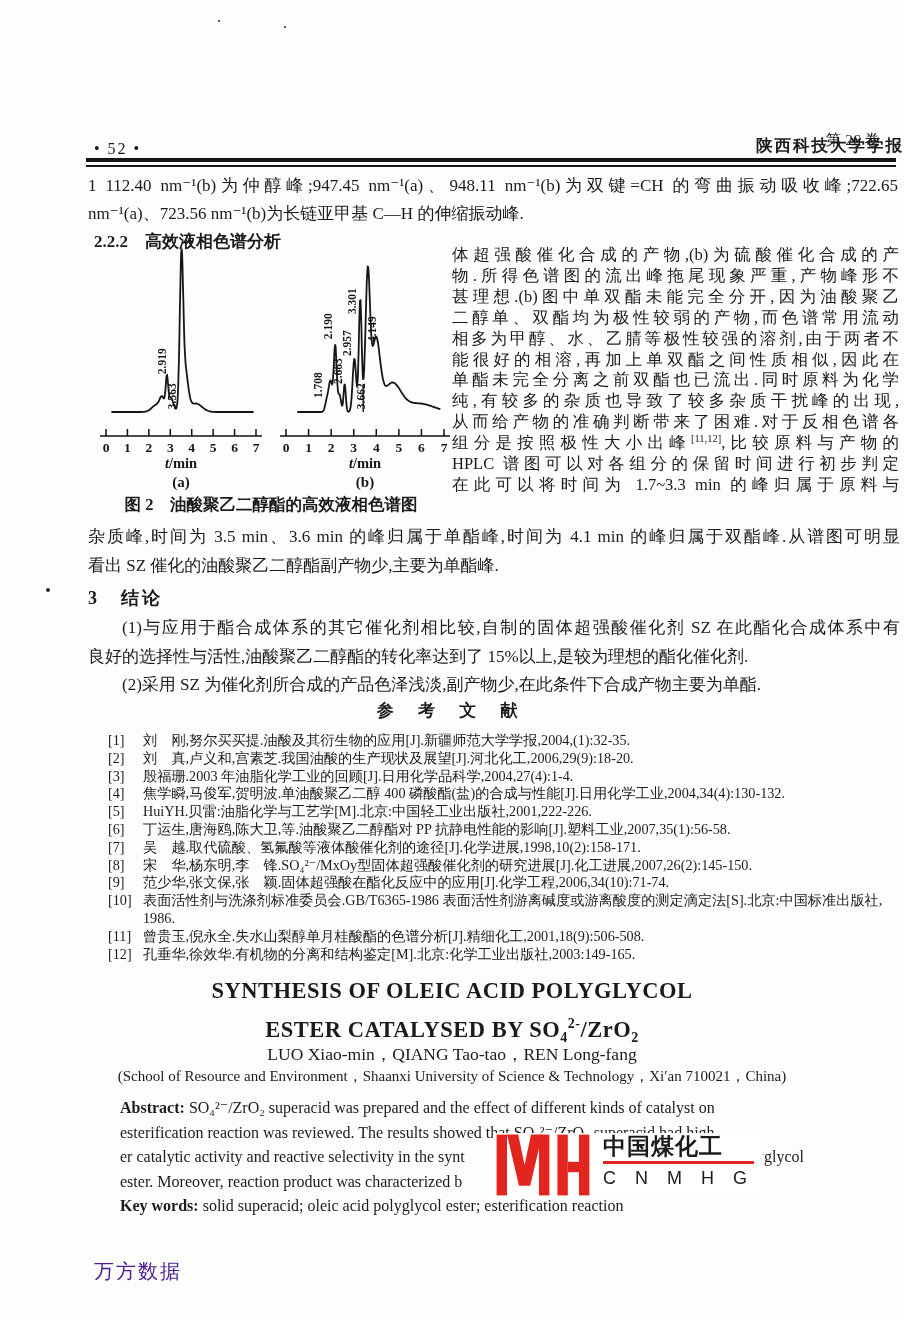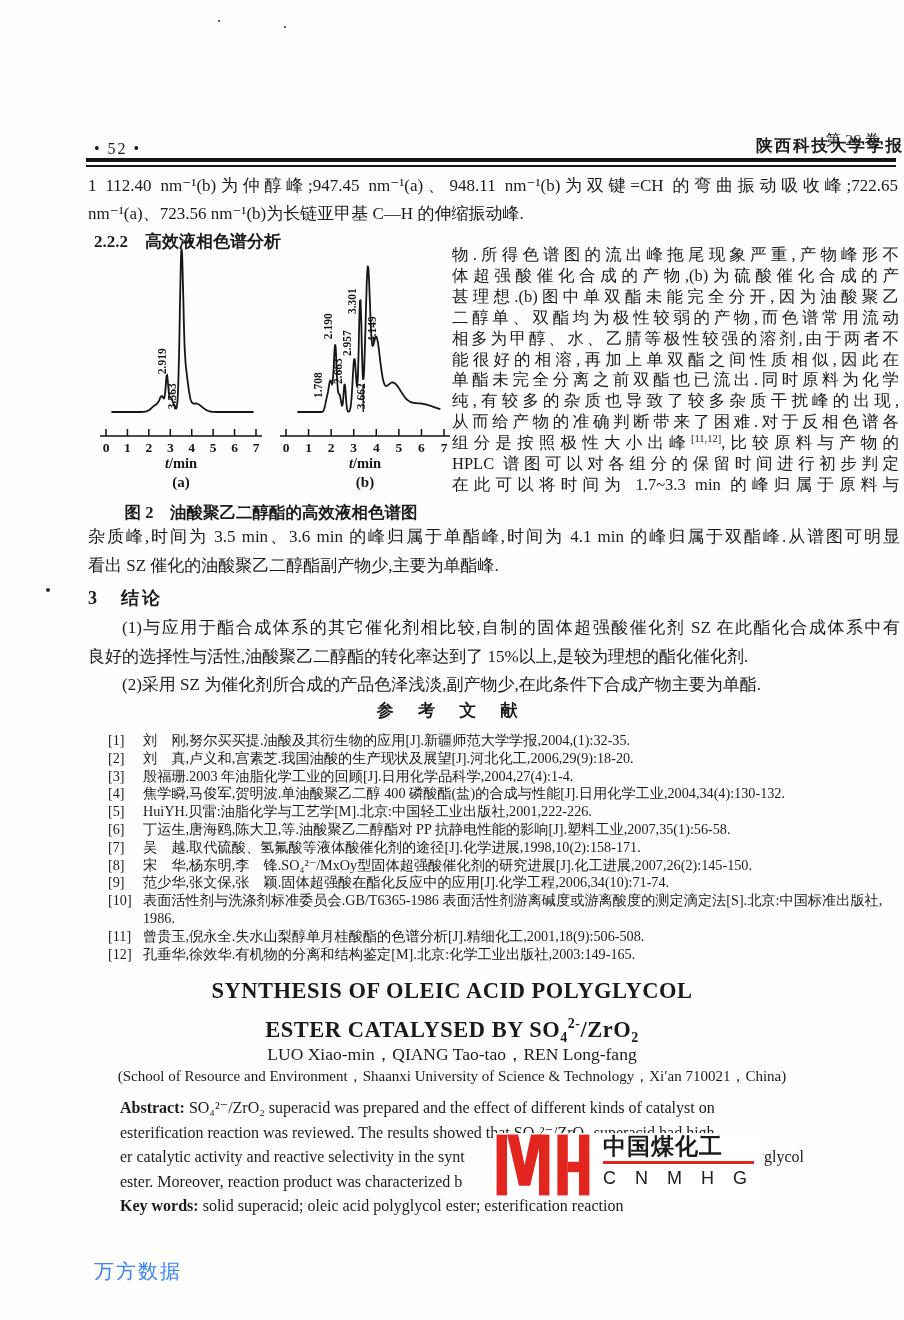--- a/index.html
+++ b/index.html
@@ -17,21 +17,21 @@
   
   .intro{position:absolute;left:88px;top:172px;width:810px;font-size:17px;line-height:27.5px;}
   .jline{text-align:justify;text-align-last:justify;}
   .sec-h{font-weight:700;margin-top:1px;margin-left:6px;}
 
   
   .fig{position:absolute;left:88px;top:240px;width:366px;}
   .charts{position:relative;height:250px;}
   .chart0{position:absolute;left:2px;top:0;}
   .chart1{position:absolute;left:182px;top:0;}
-  .fig-cap{text-align:center;font-weight:700;font-size:16.5px;margin-top:12px;}
+  .fig-cap{text-align:center;font-weight:700;font-size:16.5px;margin-top:4px;}
   svg text.tick{font:700 13.5px "Liberation Serif",serif;fill:#161616;}
   svg text.xlab{font:700 14.5px "Liberation Serif",serif;fill:#161616;}
   svg text.sub{font:700 15px "Liberation Serif",serif;fill:#161616;}
   svg text.plab{font:600 11.5px "Liberation Serif",serif;fill:#161616;}
 
   
   .rcol{position:absolute;left:452px;top:245px;width:447px;font-size:16.5px;line-height:20.9px;}
   .rl{text-align:justify;text-align-last:justify;}
   .supref{font-size:10.5px;vertical-align:super;line-height:0;}
 
@@ -63,21 +63,21 @@
 
   
   .watermark{position:absolute;left:493px;top:1133px;width:270px;height:66px;background:#ffffff;
              z-index:5;display:flex;align-items:flex-start;}
   .wm-right{margin-left:10px;}
   .wm-cn{font-family:"Liberation Sans","DejaVu Sans",sans-serif;font-weight:700;font-size:23px;
          letter-spacing:1px;padding-bottom:2px;border-bottom:3px solid #e2261f;line-height:26px;}
   .wm-latin{font-family:"Liberation Sans","DejaVu Sans",sans-serif;font-size:18px;letter-spacing:7px;margin-top:4px;}
 
   
-  .footer{position:absolute;left:94px;top:1258px;font-size:20px;color:#3b82f6;
+  .footer{position:absolute;left:94px;top:1258px;font-size:20px;color:#4c1d95;
           font-family:"Liberation Sans","DejaVu Sans",sans-serif;letter-spacing:2px;}
   .speck{position:absolute;background:#2a2a2a;border-radius:50%;}
   .sp1{left:218px;top:20px;width:2px;height:2px;}
   .sp2{left:284px;top:26px;width:2px;height:2px;}
   .sp3{left:46px;top:588px;width:4px;height:4px;}
   .sp4{left:872px;top:250px;width:2px;height:2px;}
 </style>
 </head>
 <body>
 
@@ -149,22 +149,22 @@
           <text x="80.55428571428571" y="116" class="plab" transform="rotate(-90 80.55428571428571 116)">2.957</text>
           <text x="85.74571428571429" y="74" class="plab" transform="rotate(-90 85.74571428571429 74)">3.301</text>
           <text x="95" y="169.2" class="plab" transform="rotate(-90 95 169.2)">3.662</text>
           <text x="105.60857142857144" y="102" class="plab" transform="rotate(-90 105.60857142857144 102)">4.149</text>
         </svg>
     </div>
     <div class="fig-cap">图 2　油酸聚乙二醇酯的高效液相色谱图</div>
   </div>
 
   <div class="rcol">
+    <div class="rl">体超强酸催化合成的产物,(b)为硫酸催化合成的产</div>
     <div class="rl">物.所得色谱图的流出峰拖尾现象严重,产物峰形不</div>
-    <div class="rl">体超强酸催化合成的产物,(b)为硫酸催化合成的产</div>
     <div class="rl">甚理想.(b)图中单双酯未能完全分开,因为油酸聚乙</div>
     <div class="rl">二醇单、双酯均为极性较弱的产物,而色谱常用流动</div>
     <div class="rl">相多为甲醇、水、乙腈等极性较强的溶剂,由于两者不</div>
     <div class="rl">能很好的相溶,再加上单双酯之间性质相似,因此在</div>
     <div class="rl">单酯未完全分离之前双酯也已流出.同时原料为化学</div>
     <div class="rl">纯,有较多的杂质也导致了较多杂质干扰峰的出现,</div>
     <div class="rl">从而给产物的准确判断带来了困难.对于反相色谱各</div>
     <div class="rl">
       <span>组分是按照极性大小出峰</span><sup class="supref">[11,12]</sup><span>,比较原料与产物的</span>
     </div>

